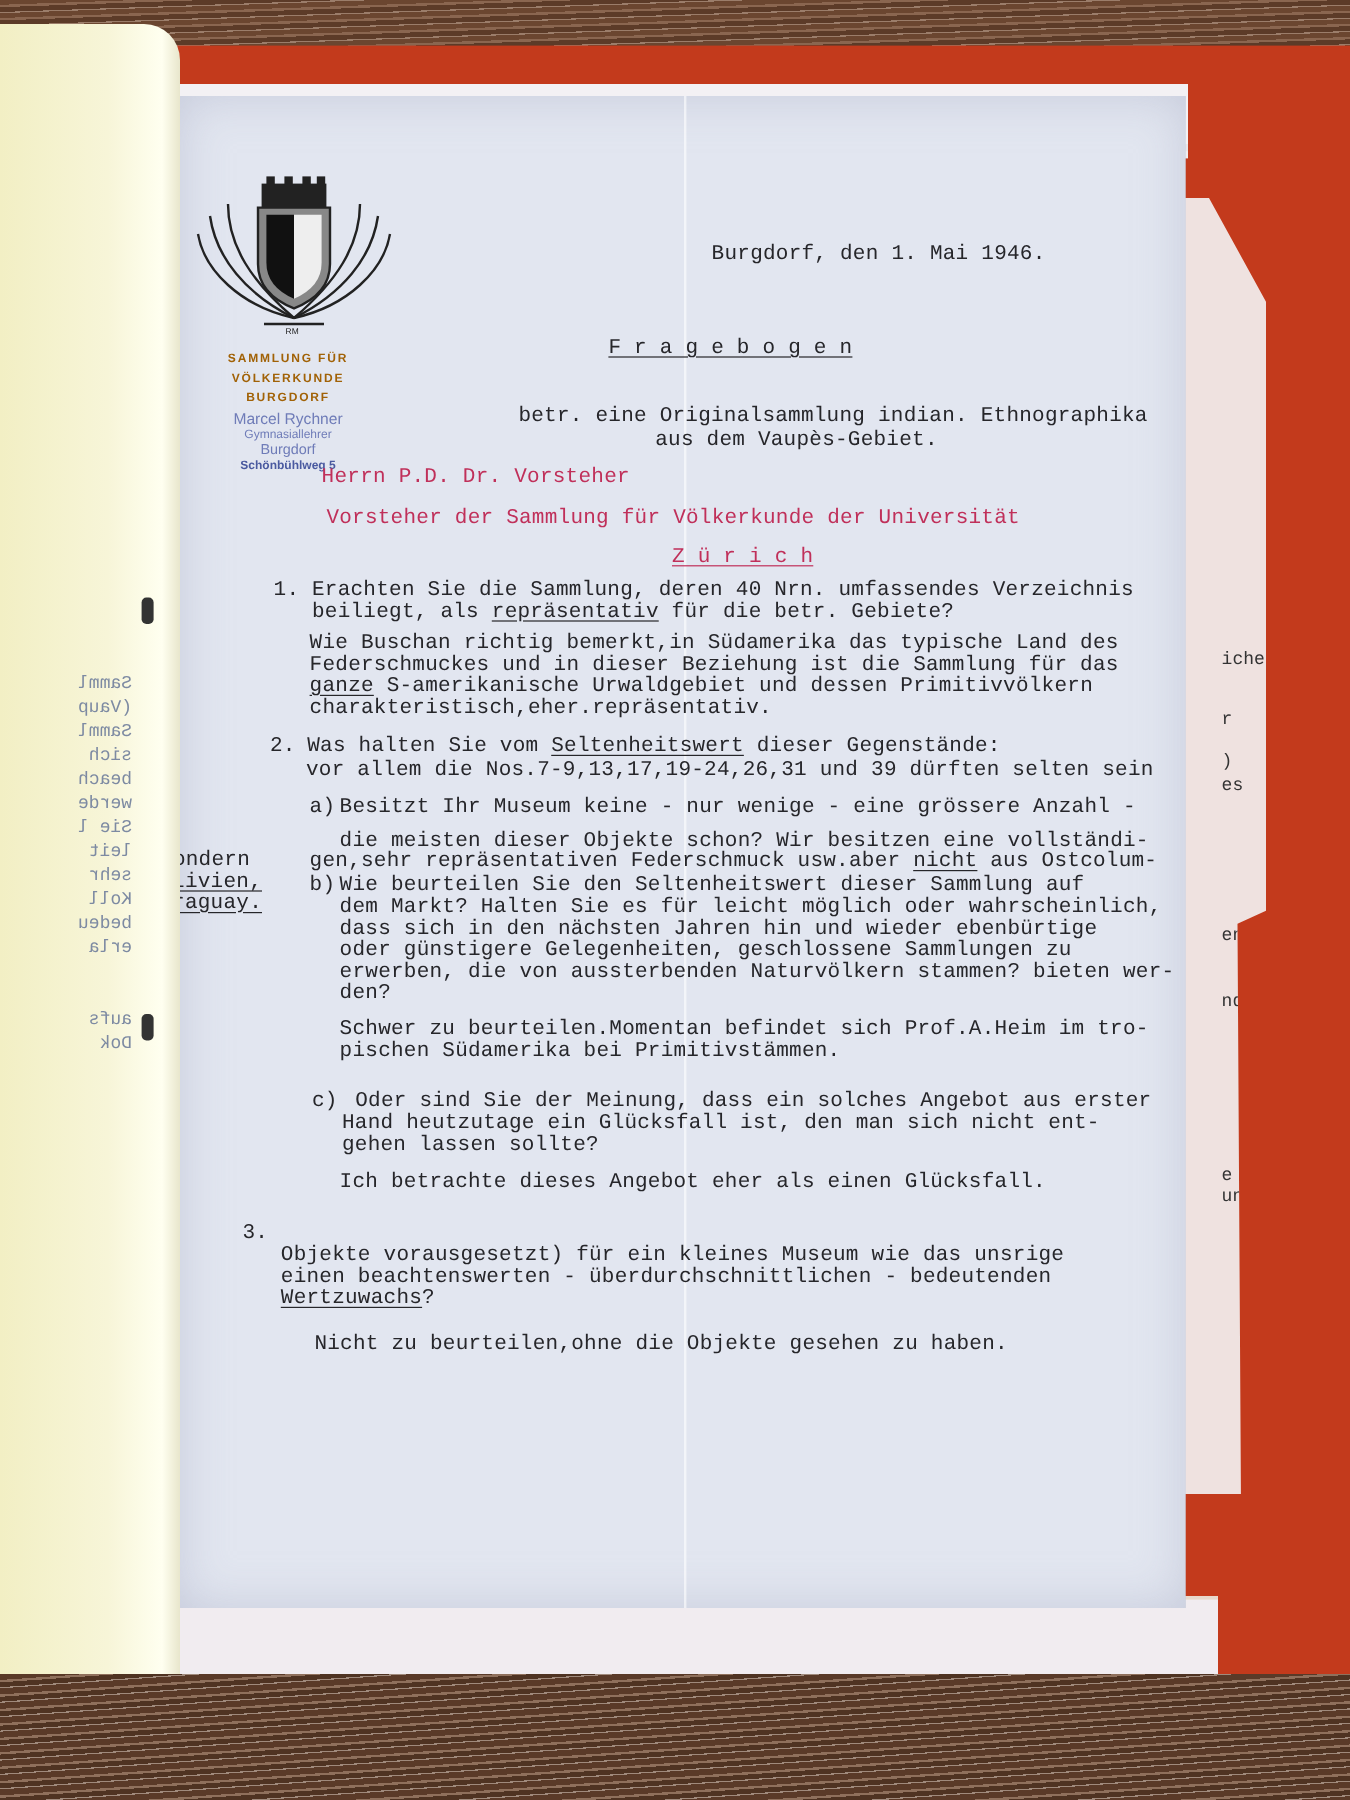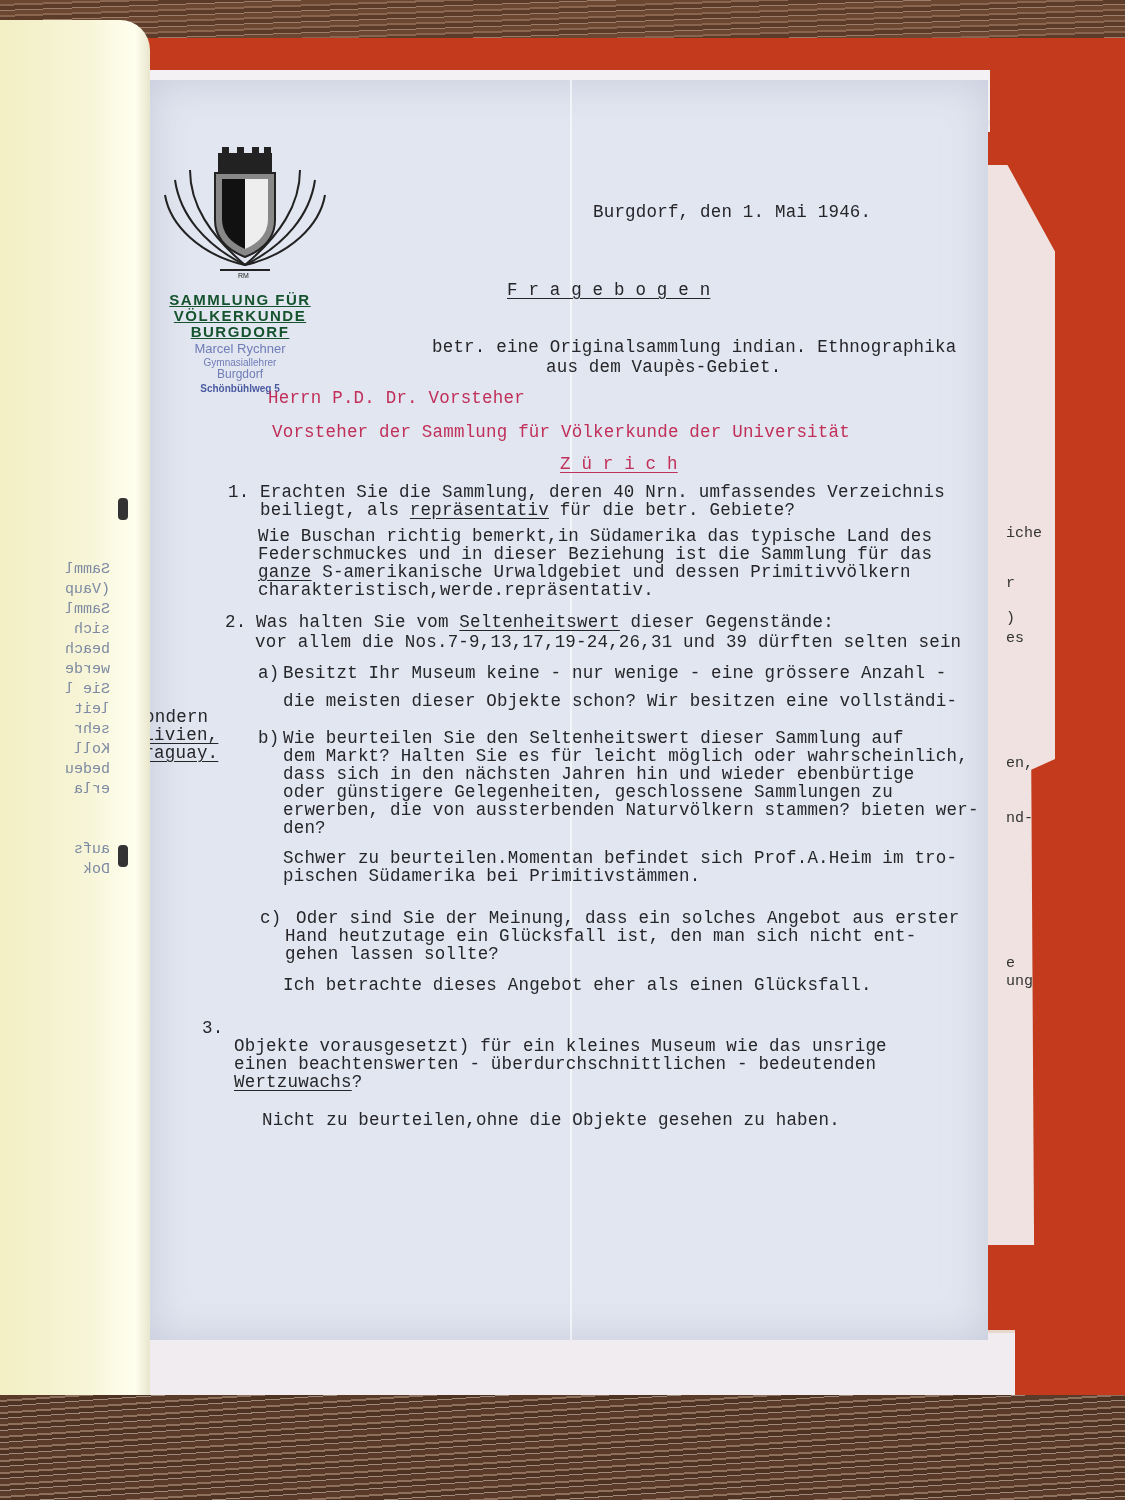--- a/index.html
+++ b/index.html
@@ -10,42 +10,42 @@
     background:repeating-linear-gradient(178deg,#6b4630 0 4px,#8a6650 4px 6px,#5c3b28 6px 10px,#9b7d6a 10px 11px);}
   .wood-bottom{position:absolute;left:0;top:1395px;width:1125px;height:105px;
     background:repeating-linear-gradient(176deg,#5a3a28 0 5px,#8f705c 5px 7px,#4f3322 7px 11px,#a08a7c 11px 12px);}
   
   .binder{position:absolute;left:60px;top:38px;width:1065px;height:1365px;background:#c33a1c;}
   
   .stack{position:absolute;left:70px;top:70px;width:920px;height:50px;background:#f3f1f4;
     box-shadow:0 6px 0 #e9e6ea,0 12px 0 #f0eef1;}
   .back-sheet-right{position:absolute;left:960px;top:165px;width:95px;height:1080px;
     background:#efe2e0;clip-path:polygon(0 0,50% 0,100% 8%,100% 55%,75% 56%,78% 100%,0 100%);}
-  .back-sheet-right span{position:absolute;font-size:15px;color:#333;left:46px;}
+  .back-sheet-right span{position:absolute;font-size:15px;color:#333;left:58px;margin-top:16px;}
   
   .tissue{position:absolute;left:80px;top:1330px;width:935px;height:85px;background:#f1ecf0;
     border-top:3px solid #e8d8cc;}
   
   .left-page{position:absolute;left:0;top:20px;width:150px;height:1400px;
     background:linear-gradient(90deg,#f2efc4 0%,#f7f5d8 60%,#fffff0 90%,#e8e6cc 100%);
     border-radius:0 30px 0 0;}
   .left-page .ghost{position:absolute;left:0;top:540px;font-size:15px;line-height:20px;color:#7d8aa2;
     transform:scaleX(-1);width:110px;text-align:left;white-space:pre;}
   .hole{position:absolute;width:10px;height:22px;background:#333;border-radius:4px;}
   
   .sheet{position:absolute;left:150px;top:80px;width:838px;height:1260px;background:#e2e6f0;
     box-shadow:inset 0 0 40px rgba(180,185,205,.6);}
   .sheet:before{content:"";position:absolute;left:420px;top:0;width:2px;height:100%;background:rgba(255,255,255,.6);}
   .abs{position:absolute;white-space:nowrap;}
   .t{font-size:17.5px;color:#26262a;letter-spacing:0.2px;}
   .red{color:#c0305a;}
   .u{text-decoration:underline;text-underline-offset:3px;}
   .logo{position:absolute;left:10px;top:65px;width:170px;height:135px;}
   .org{position:absolute;left:0;width:180px;text-align:center;font-family:"Liberation Sans","DejaVu Sans",sans-serif;}
-  .org.h{font-size:15px;font-weight:bold;letter-spacing:1.5px;color:#14532d;line-height:16px;text-decoration:underline;}
+  .org.h{font-size:10px;font-weight:bold;letter-spacing:1.5px;color:#a16207;line-height:16px;}
   .org.s{color:#6f7cb8;font-size:12px;line-height:13px;}
 </style>
 </head>
 <body>
 
 <div class="wood-top"></div>
 <div class="binder"></div>
 <div class="stack"></div>
 
 <div class="back-sheet-right">
@@ -99,29 +99,30 @@
   <div class="abs t red" style="left:118px;top:308px">Herrn P.D. Dr. Vorsteher</div>
   <div class="abs t red" style="left:122px;top:342px">Vorsteher der Sammlung für Völkerkunde der Universität</div>
   <div class="abs t red u" style="left:410px;top:374px">Z ü r i c h</div>
 
   <div class="abs t" style="left:78px;top:402px">1.</div>
   <div class="abs t" style="left:110px;top:402px">Erachten Sie die Sammlung, deren 40 Nrn. umfassendes Verzeichnis</div>
   <div class="abs t" style="left:108px;top:446px">Wie Buschan richtig bemerkt,in Südamerika das typische Land des</div>
   <div class="abs t" style="left:110px;top:420px">beiliegt, als <span class="u">repräsentativ</span> für die betr. Gebiete?</div>
   <div class="abs t" style="left:108px;top:464px">Federschmuckes und in dieser Beziehung ist die Sammlung für das</div>
   <div class="abs t" style="left:108px;top:482px"><span class="u">ganze</span> S-amerikanische Urwaldgebiet und dessen Primitivvölkern</div>
-  <div class="abs t" style="left:108px;top:500px">charakteristisch,werde.repräsentativ.</div>
+  <div class="abs t" style="left:108px;top:500px">charakteristisch,eher.repräsentativ.</div>
 
   <div class="abs t" style="left:75px;top:532px">2.</div>
   <div class="abs t" style="left:106px;top:532px">Was halten Sie vom <span class="u">Seltenheitswert</span> dieser Gegenstände:</div>
   <div class="abs t" style="left:105px;top:552px">vor allem die Nos.7-9,13,17,19-24,26,31 und 39 dürften selten sein</div>
 
   <div class="abs t" style="left:108px;top:583px">a)</div>
   <div class="abs t" style="left:133px;top:611px"><span>die meisten dieser Objekte schon?</span> <span>Wir besitzen eine vollständi-</span></div>
   <div class="abs t" style="left:133px;top:583px">Besitzt Ihr Museum keine - nur wenige - eine grössere Anzahl -</div>
+  <div class="abs t" style="left:108px;top:628px">gen,sehr repräsentativen Federschmuck usw.aber <span class="u">nicht</span> aus Ostcolum-</div>
   <div class="abs t" style="left:-38px;top:627px">n,sondern</div>
   <div class="abs t u" style="left:-28px;top:645px">Bolivien,</div>
   <div class="abs t u" style="left:-28px;top:663px">Paraguay.</div>
 
   <div class="abs t" style="left:108px;top:648px">b)</div>
   <div class="abs t" style="left:133px;top:648px">Wie beurteilen Sie den Seltenheitswert dieser Sammlung auf</div>
   <div class="abs t" style="left:133px;top:666px">dem Markt? Halten Sie es für leicht möglich oder wahrscheinlich,</div>
   <div class="abs t" style="left:133px;top:684px">dass sich in den nächsten Jahren hin und wieder ebenbürtige</div>
   <div class="abs t" style="left:133px;top:702px">oder günstigere Gelegenheiten, geschlossene Sammlungen zu</div>
   <div class="abs t" style="left:133px;top:720px">erwerben, die von aussterbenden Naturvölkern stammen? bieten wer-</div>

